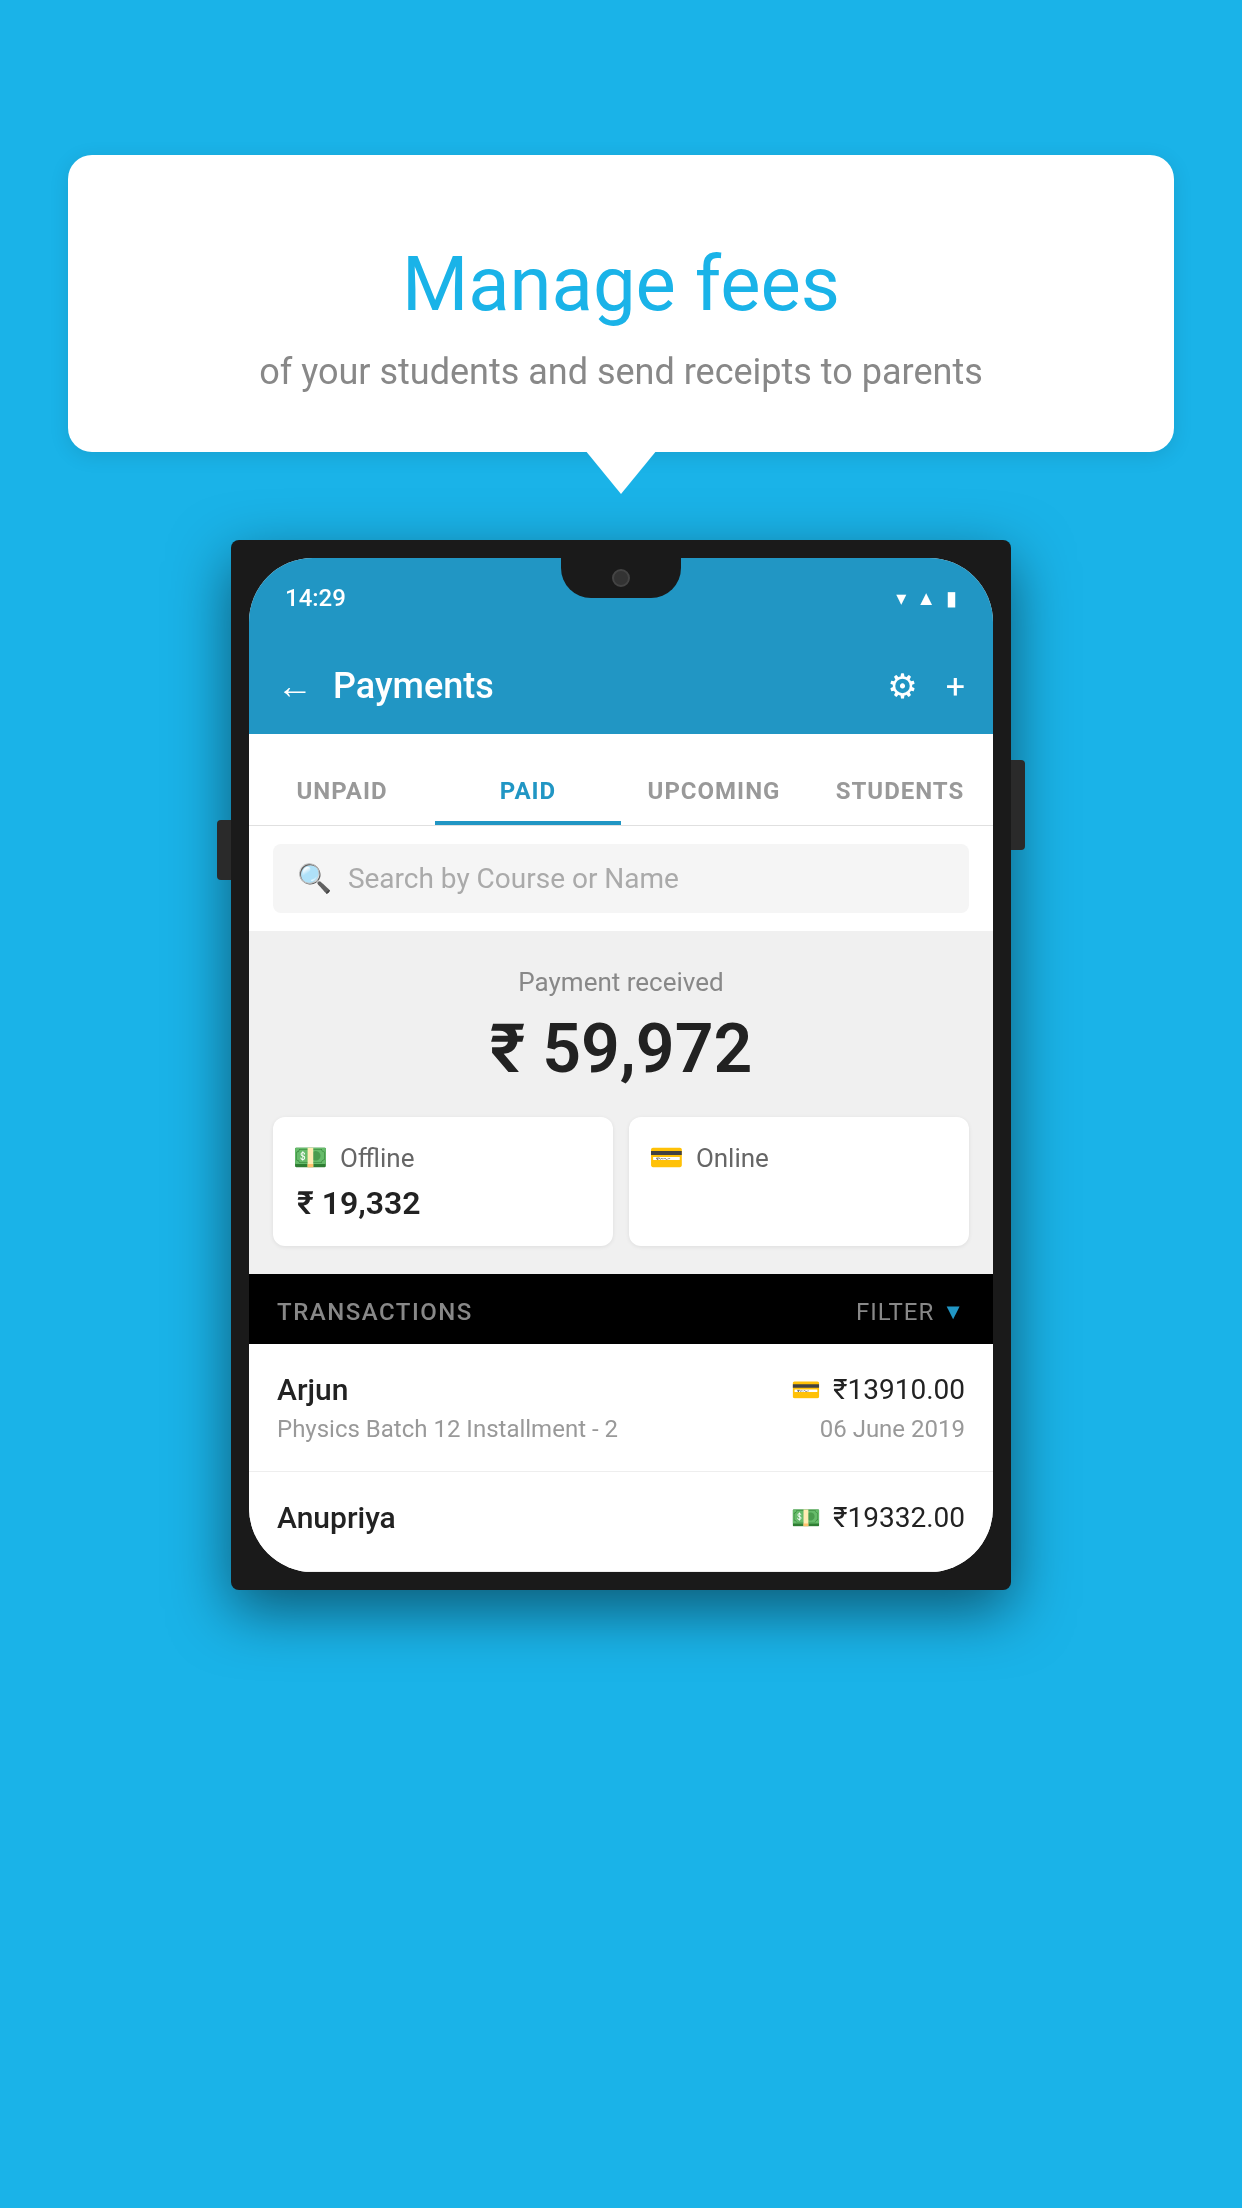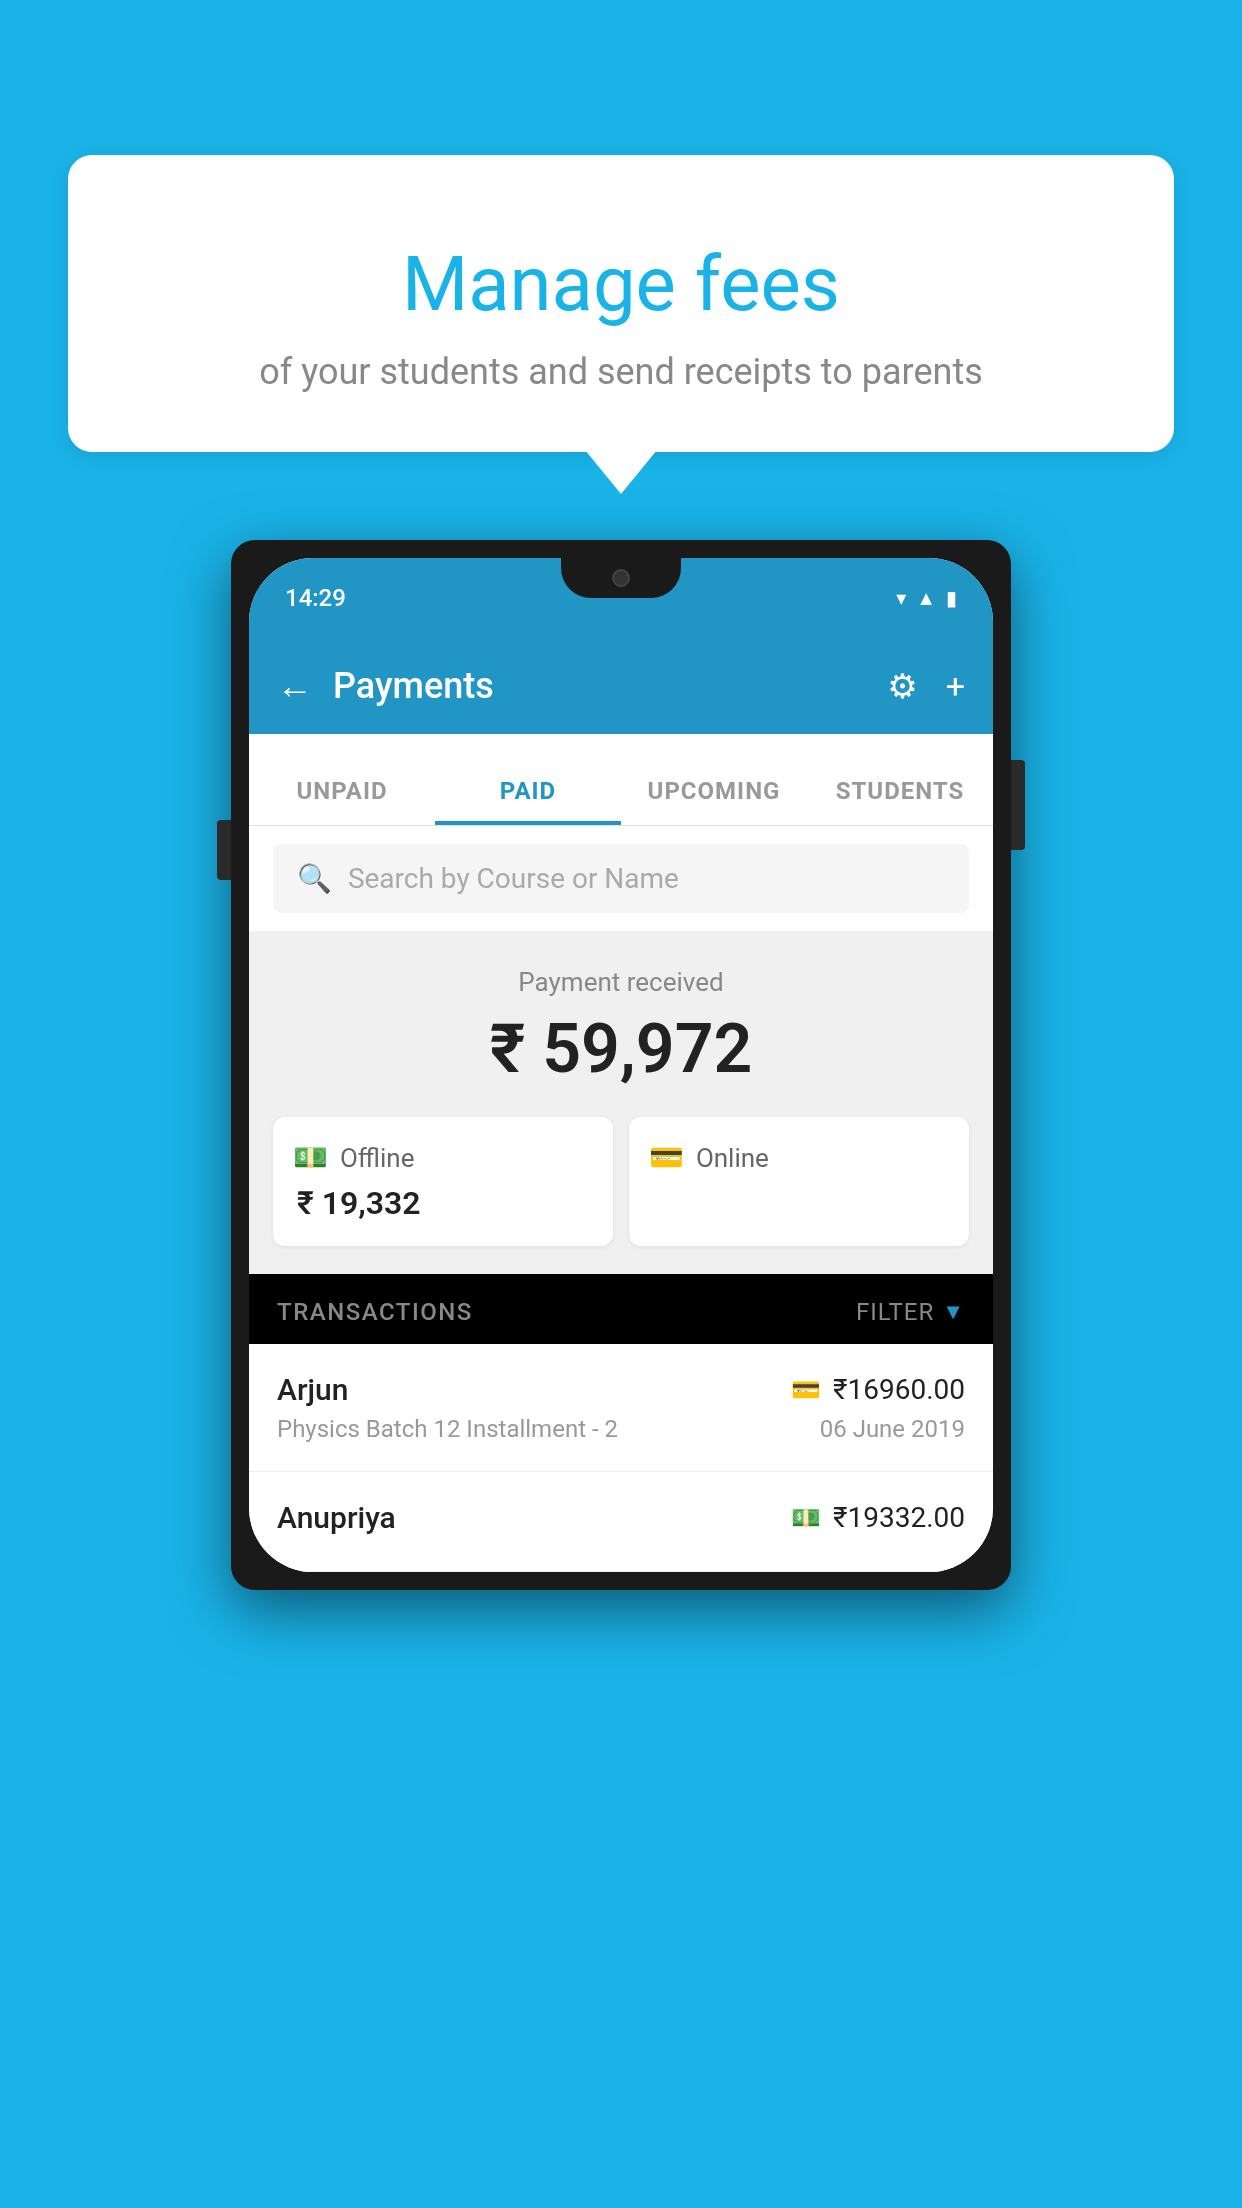--- a/index.html
+++ b/index.html
@@ -62,21 +62,21 @@
     .phone-container {
       position: absolute;
       top: 540px;
       left: 50%;
       transform: translateX(-50%);
       width: 780px;
     }
 
     .phone-outer {
       background: #1a1a1a;
-      border-radius: 24px;
+      border-radius: 8px;
       padding: 18px;
       box-shadow: 0 20px 60px rgba(0,0,0,0.5);
       position: relative;
     }
 
     
     .phone-outer::before {
       content: '';
       position: absolute;
       left: -14px;
@@ -471,21 +471,21 @@
           <span>FILTER</span>
           <span class="filter-icon">▼</span>
         </div>
       </div>
 
       <div class="transaction-row">
         <div class="transaction-row-top">
           <span class="transaction-name">Arjun</span>
           <div class="transaction-amount-wrap">
             <span class="transaction-amount-icon">💳</span>
-            <span class="transaction-amount">₹16960.00</span>
+            <span class="transaction-amount">₹13910.00</span>
           </div>
         </div>
         <div class="transaction-row-bottom">
           <span class="transaction-course">Physics Batch 12 Installment - 2</span>
           <span class="transaction-date">06 June 2019</span>
         </div>
       </div>
 
       <div class="transaction-row">
         <div class="transaction-row-top">

